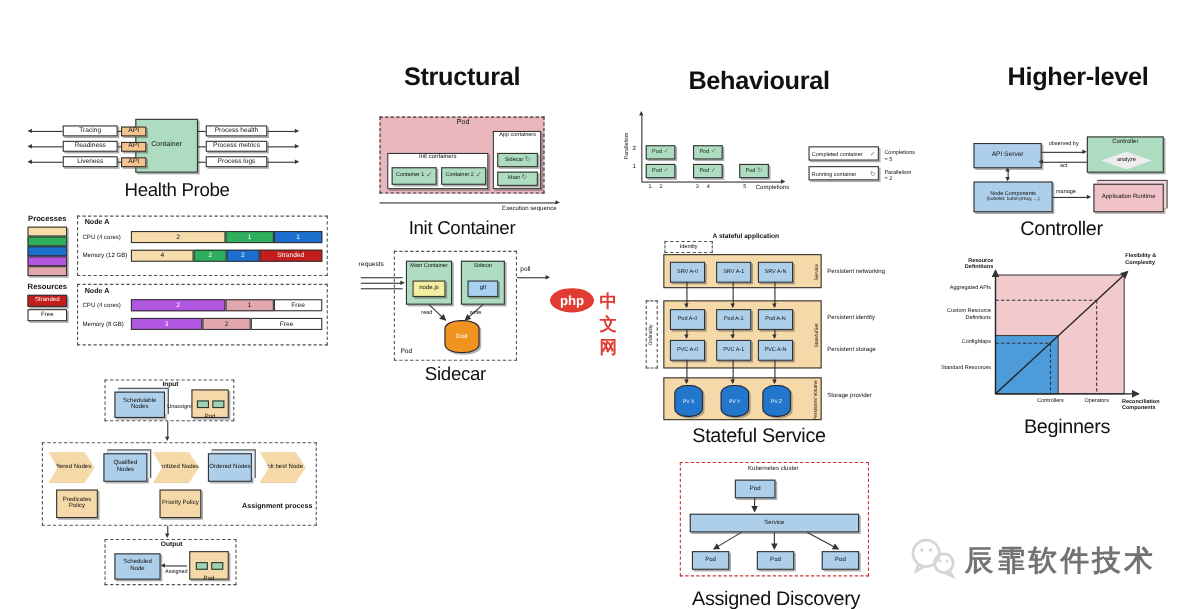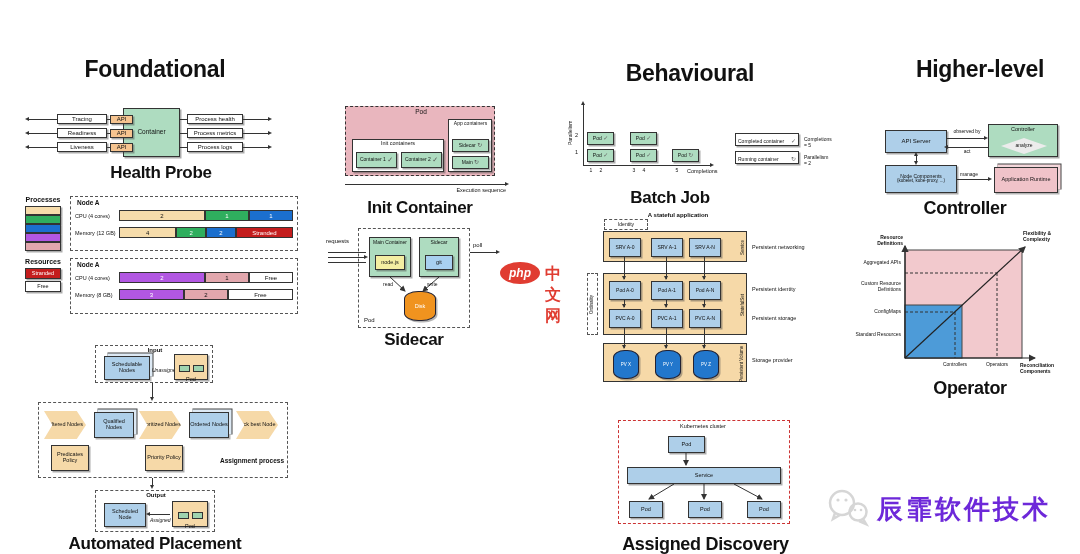--- a/index.html
+++ b/index.html
@@ -1,20 +1,20 @@
 <!DOCTYPE html>
 <html><head>
 <meta charset="utf-8">
 <style>
   html,body{margin:0;padding:0;background:#fff}
   #canvas{position:relative;width:1080px;height:554px;background:#fff;overflow:hidden;
     font-family:"Liberation Sans","DejaVu Sans",sans-serif;color:#111}
   .a{position:absolute}
   .c{display:flex;align-items:center;justify-content:center;text-align:center;line-height:1.05}
-  .b{font-weight:bold}.i{font-style:italic}
+  .b{font-weight:bold}.i{}
   .bx{border:1px solid #333;box-shadow:1.5px 1.5px 0 rgba(70,70,70,.45);box-sizing:border-box}
   .dash{border:1px dashed #555;box-sizing:border-box}
   .vt{writing-mode:vertical-rl;transform:rotate(180deg);display:flex;align-items:center;justify-content:center}
   .hl{position:absolute;background:#333;height:1px}
   .vl{position:absolute;background:#333;width:1px}
   .tr{position:absolute;width:0;height:0;border:solid transparent}
   .tr.r{border-width:2.5px 0 2.5px 4.5px;border-left-color:#333}
   .tr.l{border-width:2.5px 4.5px 2.5px 0;border-right-color:#333}
   .tr.u{border-width:0 2.5px 4.5px 2.5px;border-bottom-color:#333}
   .tr.d{border-width:4.5px 2.5px 0 2.5px;border-top-color:#333}
@@ -22,31 +22,31 @@
   .tan{background:#f6d9a8}.grn{background:#aedcc0}.blu{background:#aecfe9}.pnk{background:#f0c3c9}.wht{background:#fff}
   .btan{background:#f6dcab}.bgrn{background:#2fae5e;color:#fff}.bblu{background:#1b6fce;color:#fff}
   .bpur{background:#b257e2;color:#fff}.bpnk{background:#e2a7ad}.bred{background:#c41d1d;color:#fff}
   .seg{border:1px solid #333;display:flex;align-items:center;justify-content:center;height:100%;box-sizing:border-box;font-size:6px;overflow:hidden}
   .bar{position:absolute;display:flex}
   .stack{box-shadow:3px -3px 0 -.5px #dde9f4,3.5px -3.5px 0 0 #444,1.5px 1.5px 0 rgba(70,70,70,.4)}
   .stackp{box-shadow:3px -3px 0 -.5px #f4d6da,3.5px -3.5px 0 0 #444,1.5px 1.5px 0 rgba(70,70,70,.4)}
   .chev{clip-path:polygon(0 0,78% 0,100% 50%,78% 100%,0 100%,20% 50%);background:#f6d9a8;filter:drop-shadow(1px 1px 0 #777);display:flex;align-items:center;justify-content:center;text-align:center}
   .mtitle{position:absolute;top:2px;left:0;width:1080px;text-align:center;font-size:29px;font-weight:800;letter-spacing:-.5px}
   .chead{position:absolute;font-weight:800;font-size:23px;text-align:center;letter-spacing:-.3px}
-  .dtitle{position:absolute;font-weight:700;font-size:17px;text-align:center;letter-spacing:-.3px}
+  .dtitle{position:absolute;font-weight:400;font-size:17px;text-align:center;letter-spacing:-.3px}
   .cyl{position:absolute;border:1px solid #223;border-radius:45%/26%;display:flex;align-items:center;justify-content:center;color:#fff;box-shadow:1.5px 1.5px 0 rgba(70,70,70,.4)}
   .chip{width:9px;height:5px;background:#9fd4b0;border:1px solid #333;display:inline-block;margin:0 1.5px}
-  .wm-gray{color:#6d28d9;text-shadow:1px 1px 0 #ffffff}
+  .wm-gray{color:#737373;text-shadow:1px 1px 0 #ffffff}
 </style>
 </head>
 <body>
 
 <div id="canvas">
 
-  <div class="chead" style="left:40px;top:56px;width:230px">Foundational</div>
+  <div class="chead" style="left:330px;top:56px;width:180px">Structural</div>
   <div class="chead" style="left:880px;top:56px;width:200px">Higher-level</div>
   <div class="chead" style="left:590px;top:60px;width:200px">Behavioural</div>
 
   <div class="a" style="left:25px;top:103px;width:272px;height:60px">
     <div class="hl" style="left:2px;top:16px;width:84px"></div>
     <div class="tr l" style="left:0;top:13.5px"></div>
     <div class="hl" style="left:2px;top:30px;width:84px"></div>
     <div class="tr l" style="left:0;top:27.5px"></div>
     <div class="hl" style="left:2px;top:44px;width:84px"></div>
     <div class="tr l" style="left:0;top:41.5px"></div>
@@ -143,21 +143,20 @@
     <div class="a b f6 c" style="left:0;top:1px;width:120px">Output</div>
     <div class="bx blu c f55 a" style="left:8px;top:12px;width:42px;height:24px">Scheduled Node</div>
     <div class="hl" style="left:52px;top:23px;width:22px"></div>
     <div class="tr l" style="left:50px;top:20.5px"></div>
     <div class="a i f5" style="left:54px;top:26px">Assigned</div>
     <div class="bx tan a" style="left:76px;top:10px;width:36px;height:26px;text-align:center">
       <div style="margin-top:3px"><span class="chip"></span><span class="chip"></span></div>
       <div class="f55">Pod</div>
     </div>
   </div>
-  <div class="dtitle" style="left:10px;top:534px;width:290px">Automated Placement</div>
 
   <div class="dash a" style="left:345px;top:106px;width:150px;height:70px;background:#e9b6be;border-color:#333">
     <div class="a f65 c" style="left:0;top:2px;width:150px">Pod</div>
     <div class="bx wht a" style="left:6px;top:32px;width:92px;height:33px">
       <div class="a f55 c" style="left:0;top:1px;width:90px">Init containers</div>
       <div class="bx grn c f5 a" style="left:3px;top:12px;width:41px;height:16px">
         <span>Container 1</span>&nbsp;<span class="f7" style="color:#555">✓</span>
       </div>
       <div class="bx grn c f5 a" style="left:48px;top:12px;width:41px;height:16px">
         <span>Container 2</span>&nbsp;<span class="f7" style="color:#555">✓</span>
@@ -234,21 +233,20 @@
       <span class="f5 a" style="left:2px;top:3.5px">Completed container</span>
       <span class="f6 a" style="right:2px;top:2.5px;color:#666">✓</span>
     </div>
     <div class="a f5" style="left:234px;top:41px">Completions = 5</div>
     <div class="bx wht a" style="left:165px;top:56px;width:64px;height:13px">
       <span class="f5 a" style="left:2px;top:3.5px">Running container</span>
       <span class="f6 a" style="right:2px;top:2.5px;color:#666">↻</span>
     </div>
     <div class="a f5" style="left:234px;top:59px">Parallelism = 2</div>
   </div>
-  <div class="dtitle" style="left:580px;top:188px;width:180px">Batch Job</div>
 
   <div class="a" style="left:585px;top:210px;width:245px;height:175px">
     <div class="a b f6 c" style="left:18px;top:2px;width:150px">A stateful application</div>
     <div class="dash a c f5" style="left:19px;top:9px;width:44px;height:11px">Identity</div>
     <div class="bx tan a" style="left:18px;top:21px;width:144px;height:31px;box-shadow:none">
       <div class="bx blu c f5 a" style="left:5px;top:6px;width:32px;height:19px">SRV A-0</div>
       <div class="bx blu c f5 a" style="left:47px;top:6px;width:32px;height:19px">SRV A-1</div>
       <div class="bx blu c f5 a" style="left:85px;top:6px;width:32px;height:19px">SRV A-N</div>
       <div class="vt f45 a" style="right:1px;top:0;height:31px">Service</div>
     </div>
@@ -287,20 +285,21 @@
       <div class="tr d" style="left:78.5px;top:94px"></div>
     <div class="vl" style="left:119px;top:89px;height:8px"></div>
       <div class="tr d" style="left:116.5px;top:94px"></div>
     <div class="vl" style="left:39px;top:117px;height:21px"></div>
       <div class="tr d" style="left:36.5px;top:135px"></div>
     <div class="vl" style="left:81px;top:117px;height:21px"></div>
       <div class="tr d" style="left:78.5px;top:135px"></div>
     <div class="vl" style="left:119px;top:117px;height:21px"></div>
       <div class="tr d" style="left:116.5px;top:135px"></div>
   </div>
+  <div class="dtitle" style="left:590px;top:386px;width:200px;font-size:18px">Stateful Service</div>
 
   <div class="a" style="left:500px;top:262px">
     <div class="c b i" style="position:absolute;left:0;top:0;width:40px;height:22px;background:#e03c31;border-radius:50%;color:#fff;font-size:12px">php</div>
     <div class="a b" style="left:45px;top:2px;font-size:16px;color:#e03c31;letter-spacing:1px">中文网</div>
   </div>
 
   <div class="a" style="left:618px;top:420px;width:172px;height:104px;border:1.5px dashed #cc3333;box-sizing:border-box">
     <div class="a f55 c" style="left:0;top:3px;width:168px">Kubernetes cluster</div>
     <div class="bx blu c f55 a" style="left:49px;top:15px;width:37px;height:17px">Pod</div>
     <div class="bx blu c f55 a" style="left:8px;top:46px;width:154px;height:17px">Service</div>
@@ -367,21 +366,21 @@
     <div class="a b f5" style="left:8px;top:6px;width:40px;text-align:right">Resource Definitions</div>
     <div class="a f5" style="left:0;top:31px;width:46px;text-align:right">Aggregated APIs</div>
     <div class="a f5" style="left:0;top:52px;width:46px;text-align:right">Custom Resource Definitions</div>
     <div class="a f5" style="left:0;top:80px;width:46px;text-align:right">ConfigMaps</div>
     <div class="a f5" style="left:0;top:103px;width:46px;text-align:right">Standard Resources</div>
     <div class="a b f5" style="left:168px;top:2px;width:55px">Flexibility &amp; Complexity</div>
     <div class="a f5 c" style="left:80px;top:134px;width:40px">Controllers</div>
     <div class="a f5 c" style="left:122px;top:134px;width:40px">Operators</div>
     <div class="a b f5" style="left:165px;top:134px;width:58px">Reconciliation Components</div>
   </div>
-  <div class="dtitle" style="left:880px;top:378px;width:180px;font-size:18px">Operator</div>
+  <div class="dtitle" style="left:880px;top:378px;width:180px;font-size:18px">Beginners</div>
 
   <div class="a" style="left:825px;top:486px">
     <svg width="44" height="44">
       <circle cx="17" cy="17" r="12" fill="none" stroke="#d6d6d6" stroke-width="2.5"></circle>
       <circle cx="13" cy="14" r="1.6" fill="#d6d6d6"></circle>
         <circle cx="21" cy="14" r="1.6" fill="#d6d6d6"></circle>
       <path d="M10 27 L8 33 L15 29" fill="none" stroke="#d6d6d6" stroke-width="2.5"></path>
       <circle cx="33" cy="26" r="8.5" fill="none" stroke="#d6d6d6" stroke-width="2.5"></circle>
       <circle cx="30" cy="24" r="1.3" fill="#d6d6d6"></circle>
         <circle cx="36" cy="24" r="1.3" fill="#d6d6d6"></circle>

